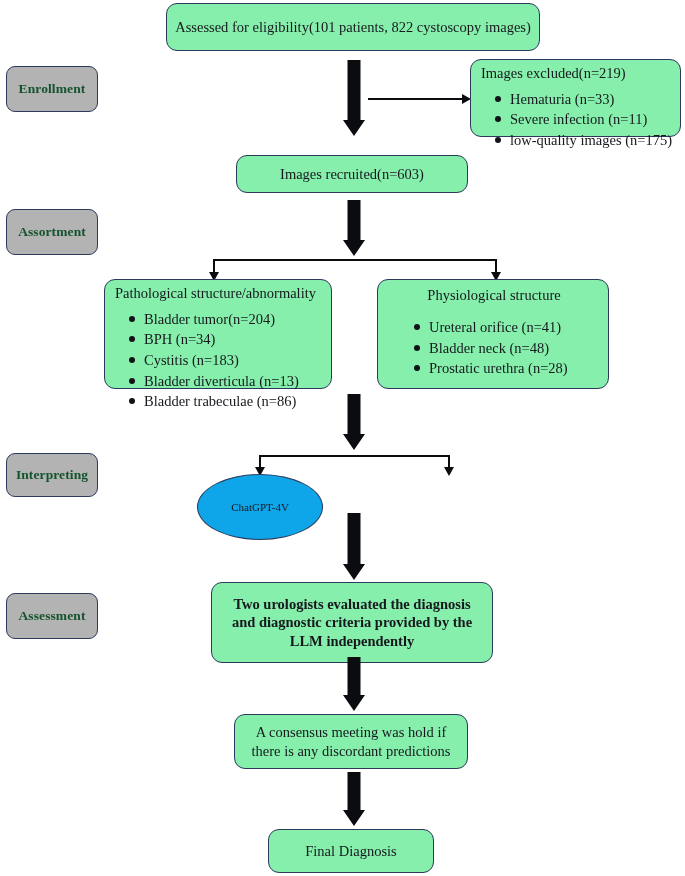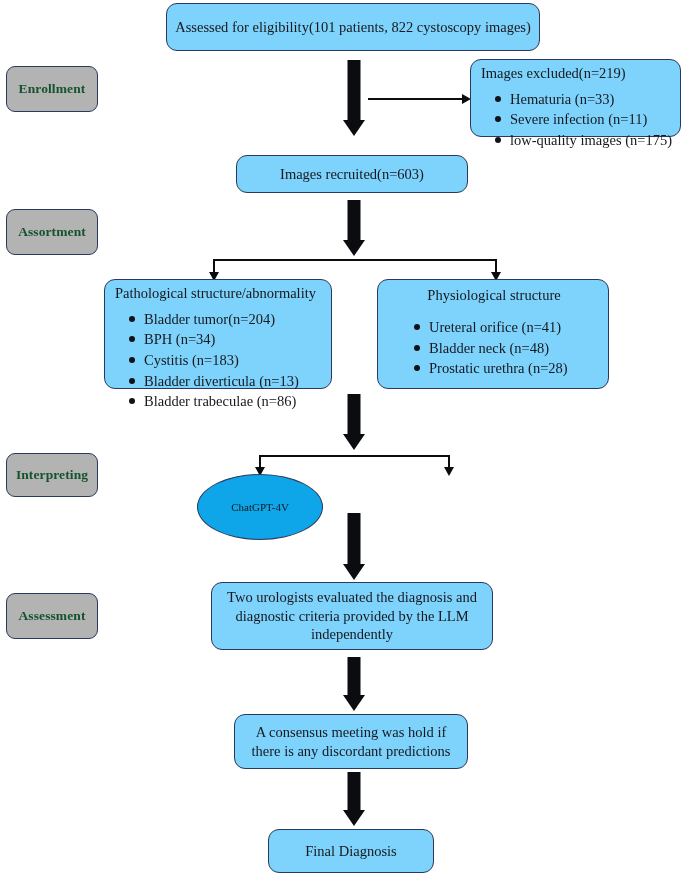--- a/index.html
+++ b/index.html
@@ -12,21 +12,21 @@
     width: 685px;
     height: 876px;
     background: #ffffff;
     font-family: "Liberation Serif", "DejaVu Serif", serif;
     overflow: hidden;
   }
   .node {
     position: absolute;
     box-sizing: border-box;
     border: 1.6px solid #2b3a5c;
-    background: #7dd3fc;
+    background: #86efac;
     color: #16181d;
     display: flex;
     flex-direction: column;
     justify-content: center;
     font-size: 14.5px;
     line-height: 1.28;
   }
   .rounded {
     border-radius: 11px;
   }
@@ -236,21 +236,21 @@
   <div class="ellipse" style="left:197px; top:474px; width:126px; height:66px;">
     <span>ChatGPT-4V</span>
   </div>
 
 
   <div class="barrow" style="left:341px; top:513px; width:26px; height:67px;">
     <div class="shaft" style="width:13px; height:51px;"></div>
     <div class="head"></div>
   </div>
 
-  <div class="node rounded center-text" style="left:211px; top:582px; width:282px; height:68px;">
+  <div class="node rounded center-text" style="left:211px; top:582px; width:282px; height:81px;font-weight:bold;">
     <span>Two urologists evaluated the diagnosis and diagnostic criteria provided by the LLM independently</span>
   </div>
 
   <div class="barrow" style="left:341px; top:657px; width:26px; height:54px;">
     <div class="shaft" style="width:13px; height:38px;"></div>
     <div class="head"></div>
   </div>
 
   <div class="node rounded center-text" style="left:234px; top:714px; width:234px; height:55px;">
     <span>A consensus meeting was hold if there is any discordant predictions</span>

